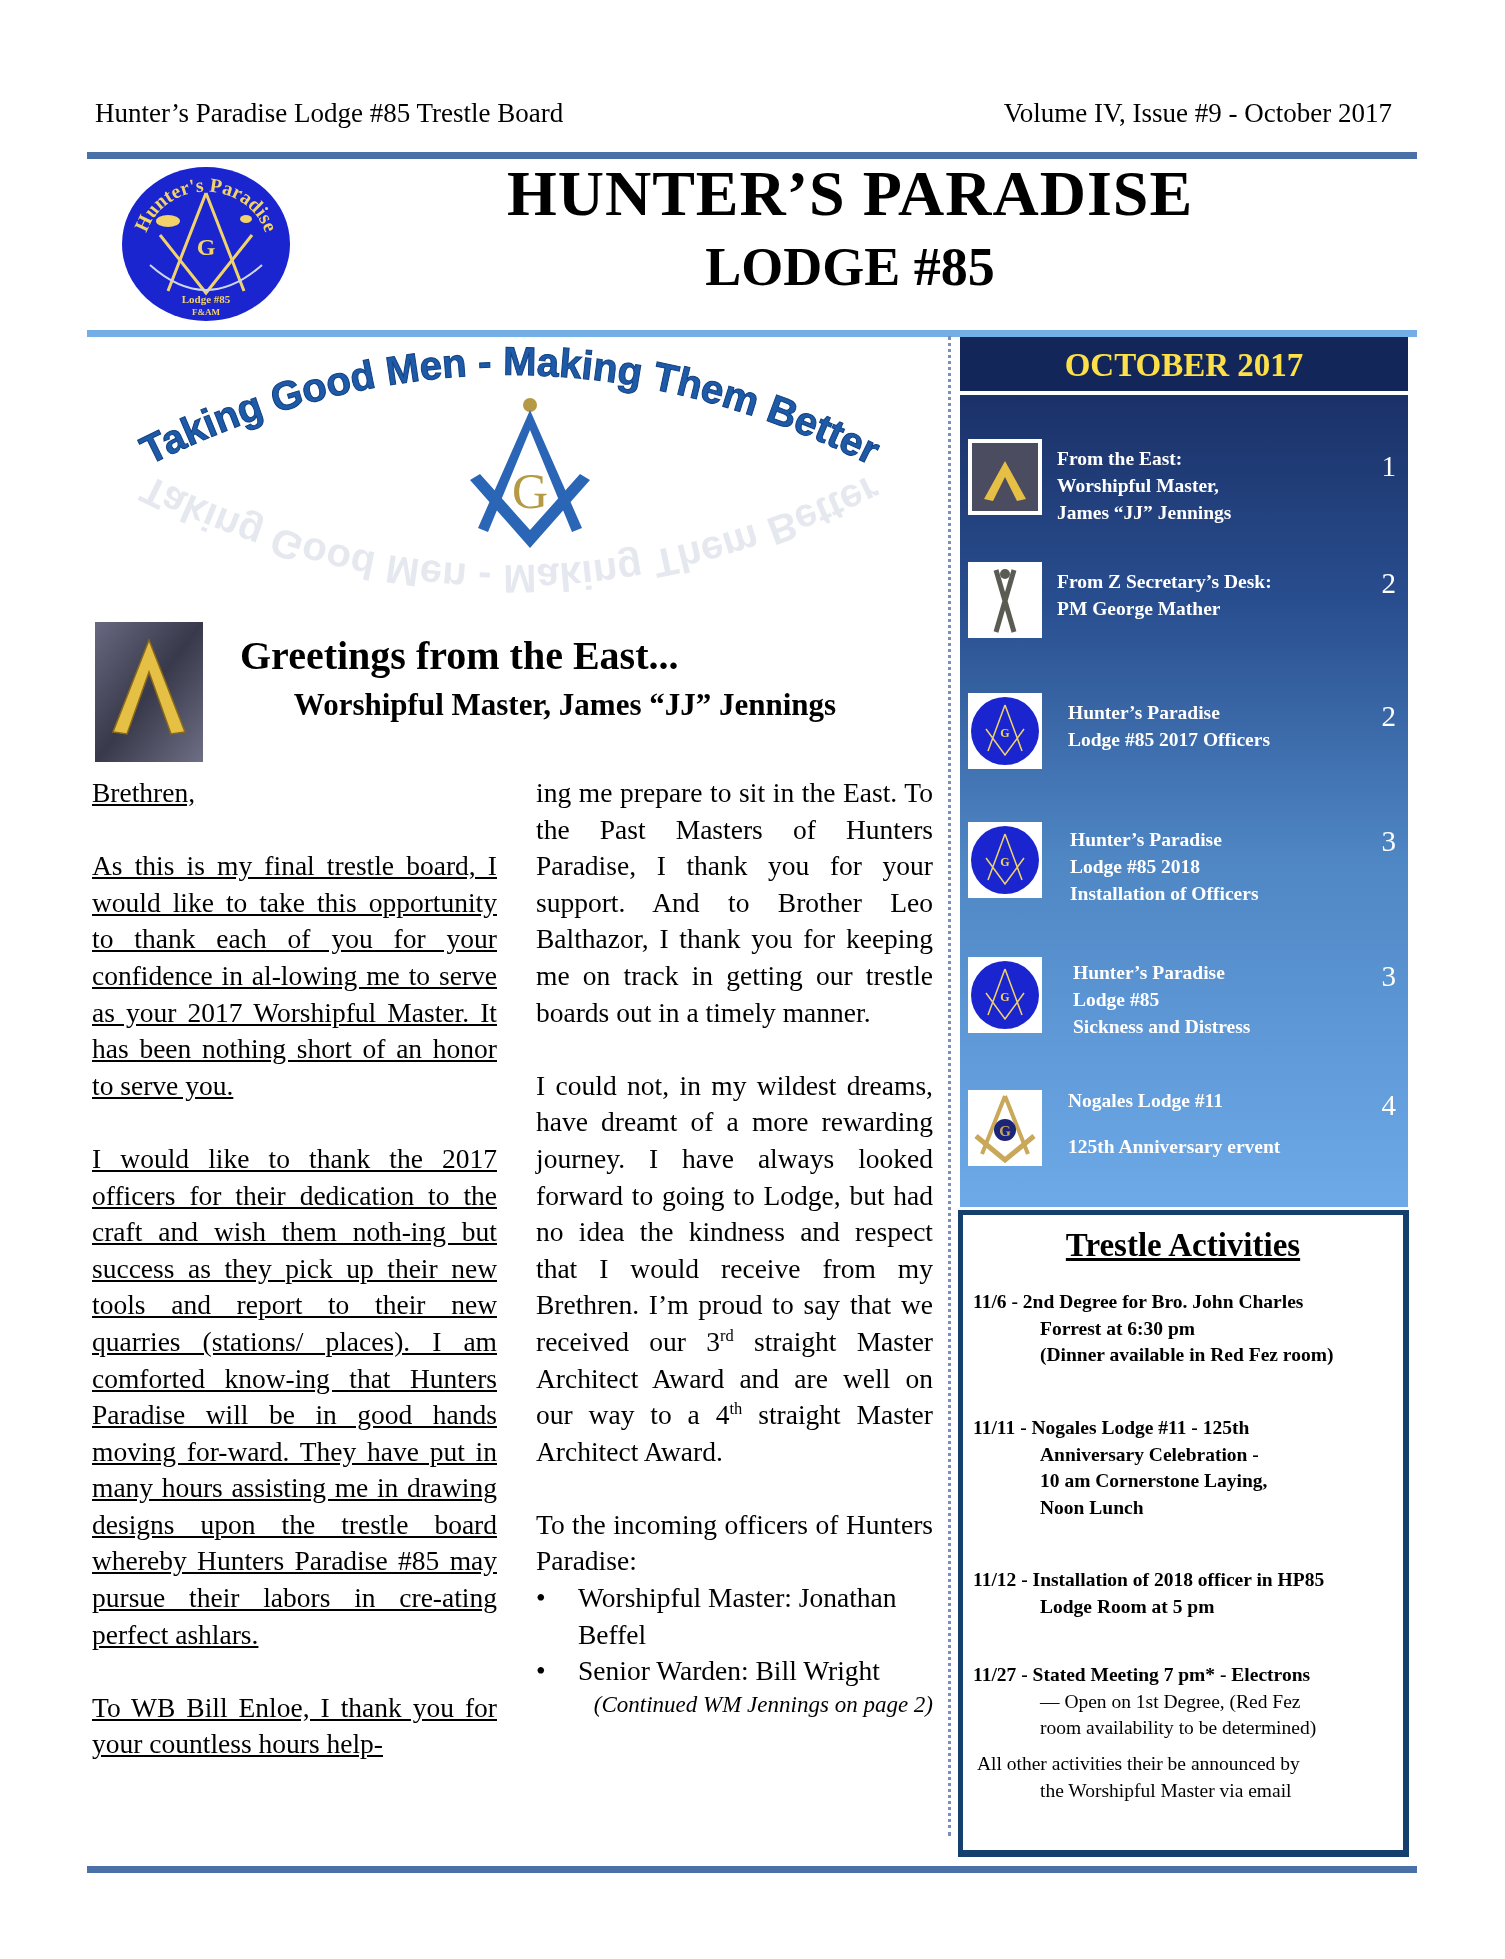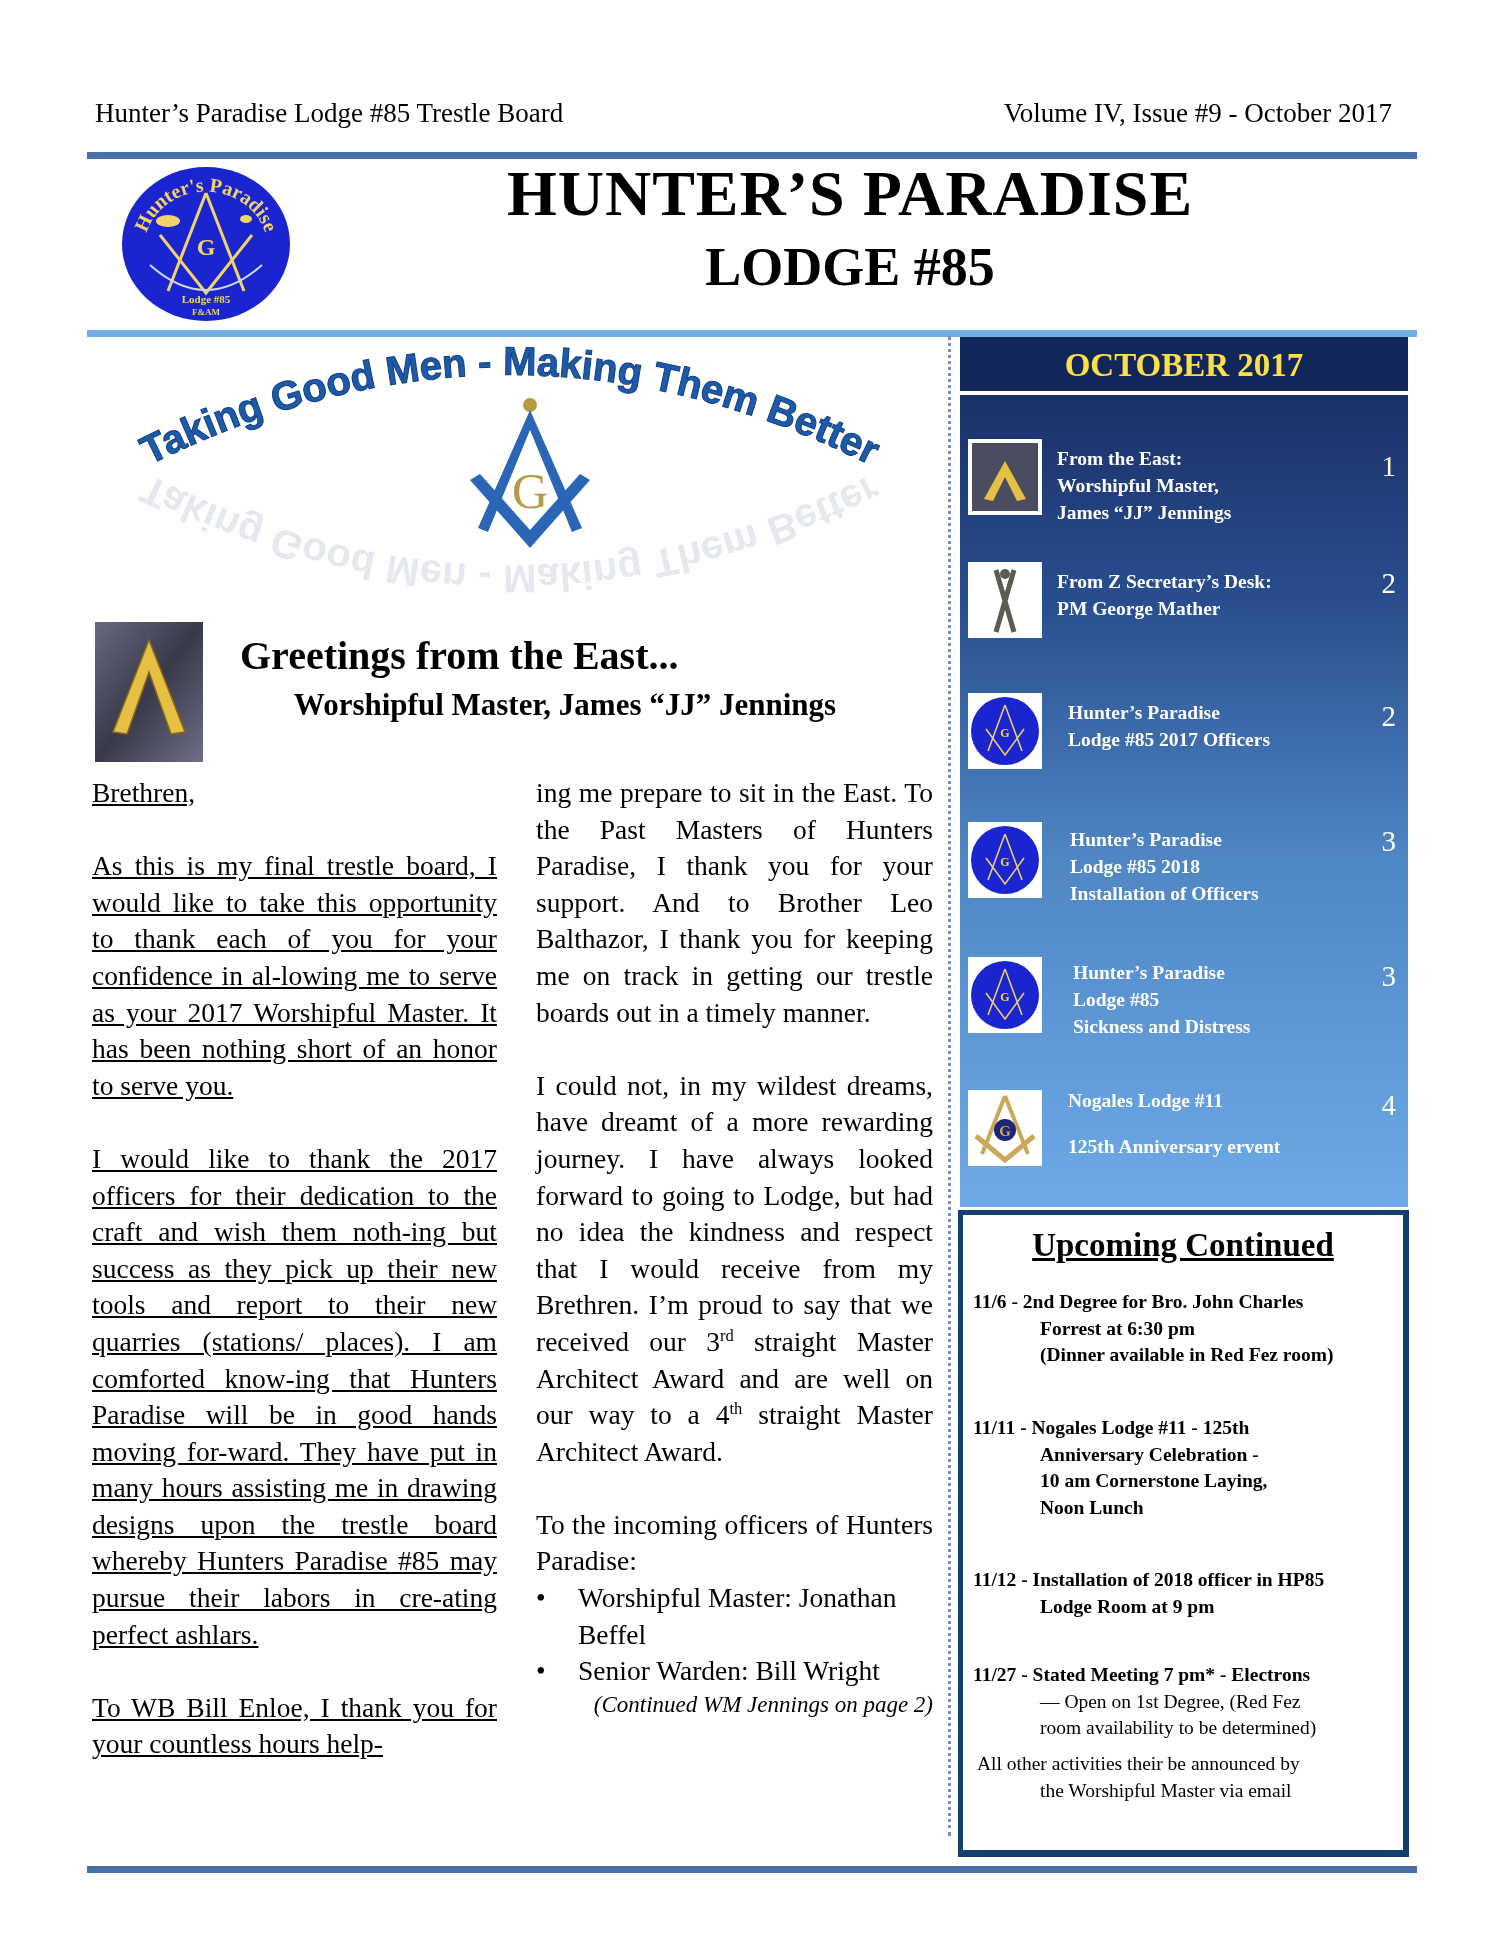--- a/index.html
+++ b/index.html
@@ -206,38 +206,38 @@
         <text x="37" y="46" font-size="15" font-weight="bold" fill="#c9a85a" text-anchor="middle" font-family="Liberation Serif, serif">G</text>
       </svg>
     <div class="toc-label" style="top:-1px;left:108px;line-height:23px;">Nogales Lodge #11
 
 125th  Anniversary  ervent</div>
     <div class="toc-page" style="top:0px;">4</div>
   </div>
 </div>
 
 <div id="activities">
-  <div id="act-title">Upcoming  Continued</div>
+  <div id="act-title">Trestle  Activities</div>
 
   <div class="act" style="top:74px;">
     <div class="head">11/6 - 2nd Degree for Bro. John Charles</div>
     <div class="cont b">Forrest  at  6:30 pm</div>
     <div class="cont b">(Dinner available in Red Fez room)</div>
   </div>
 
   <div class="act" style="top:200px;">
     <div class="head">11/11 - Nogales Lodge #11 - 125th</div>
     <div class="cont b">Anniversary Celebration -</div>
     <div class="cont b">10 am  Cornerstone Laying,</div>
     <div class="cont b">Noon Lunch</div>
   </div>
 
   <div class="act" style="top:352px;">
     <div class="head">11/12 - Installation of 2018  officer in HP85</div>
-    <div class="cont b">Lodge Room at 9 pm</div>
+    <div class="cont b">Lodge Room at 5 pm</div>
   </div>
 
   <div class="act" style="top:447px;">
     <div class="head">11/27 - Stated Meeting  7 pm* - Electrons</div>
     <div class="cont">— Open on 1st Degree, (Red Fez</div>
     <div class="cont">room availability to be determined)</div>
   </div>
 
   <div class="act" style="top:536px;">
     <div style="padding-left:4px;">All other activities their be announced by</div>

